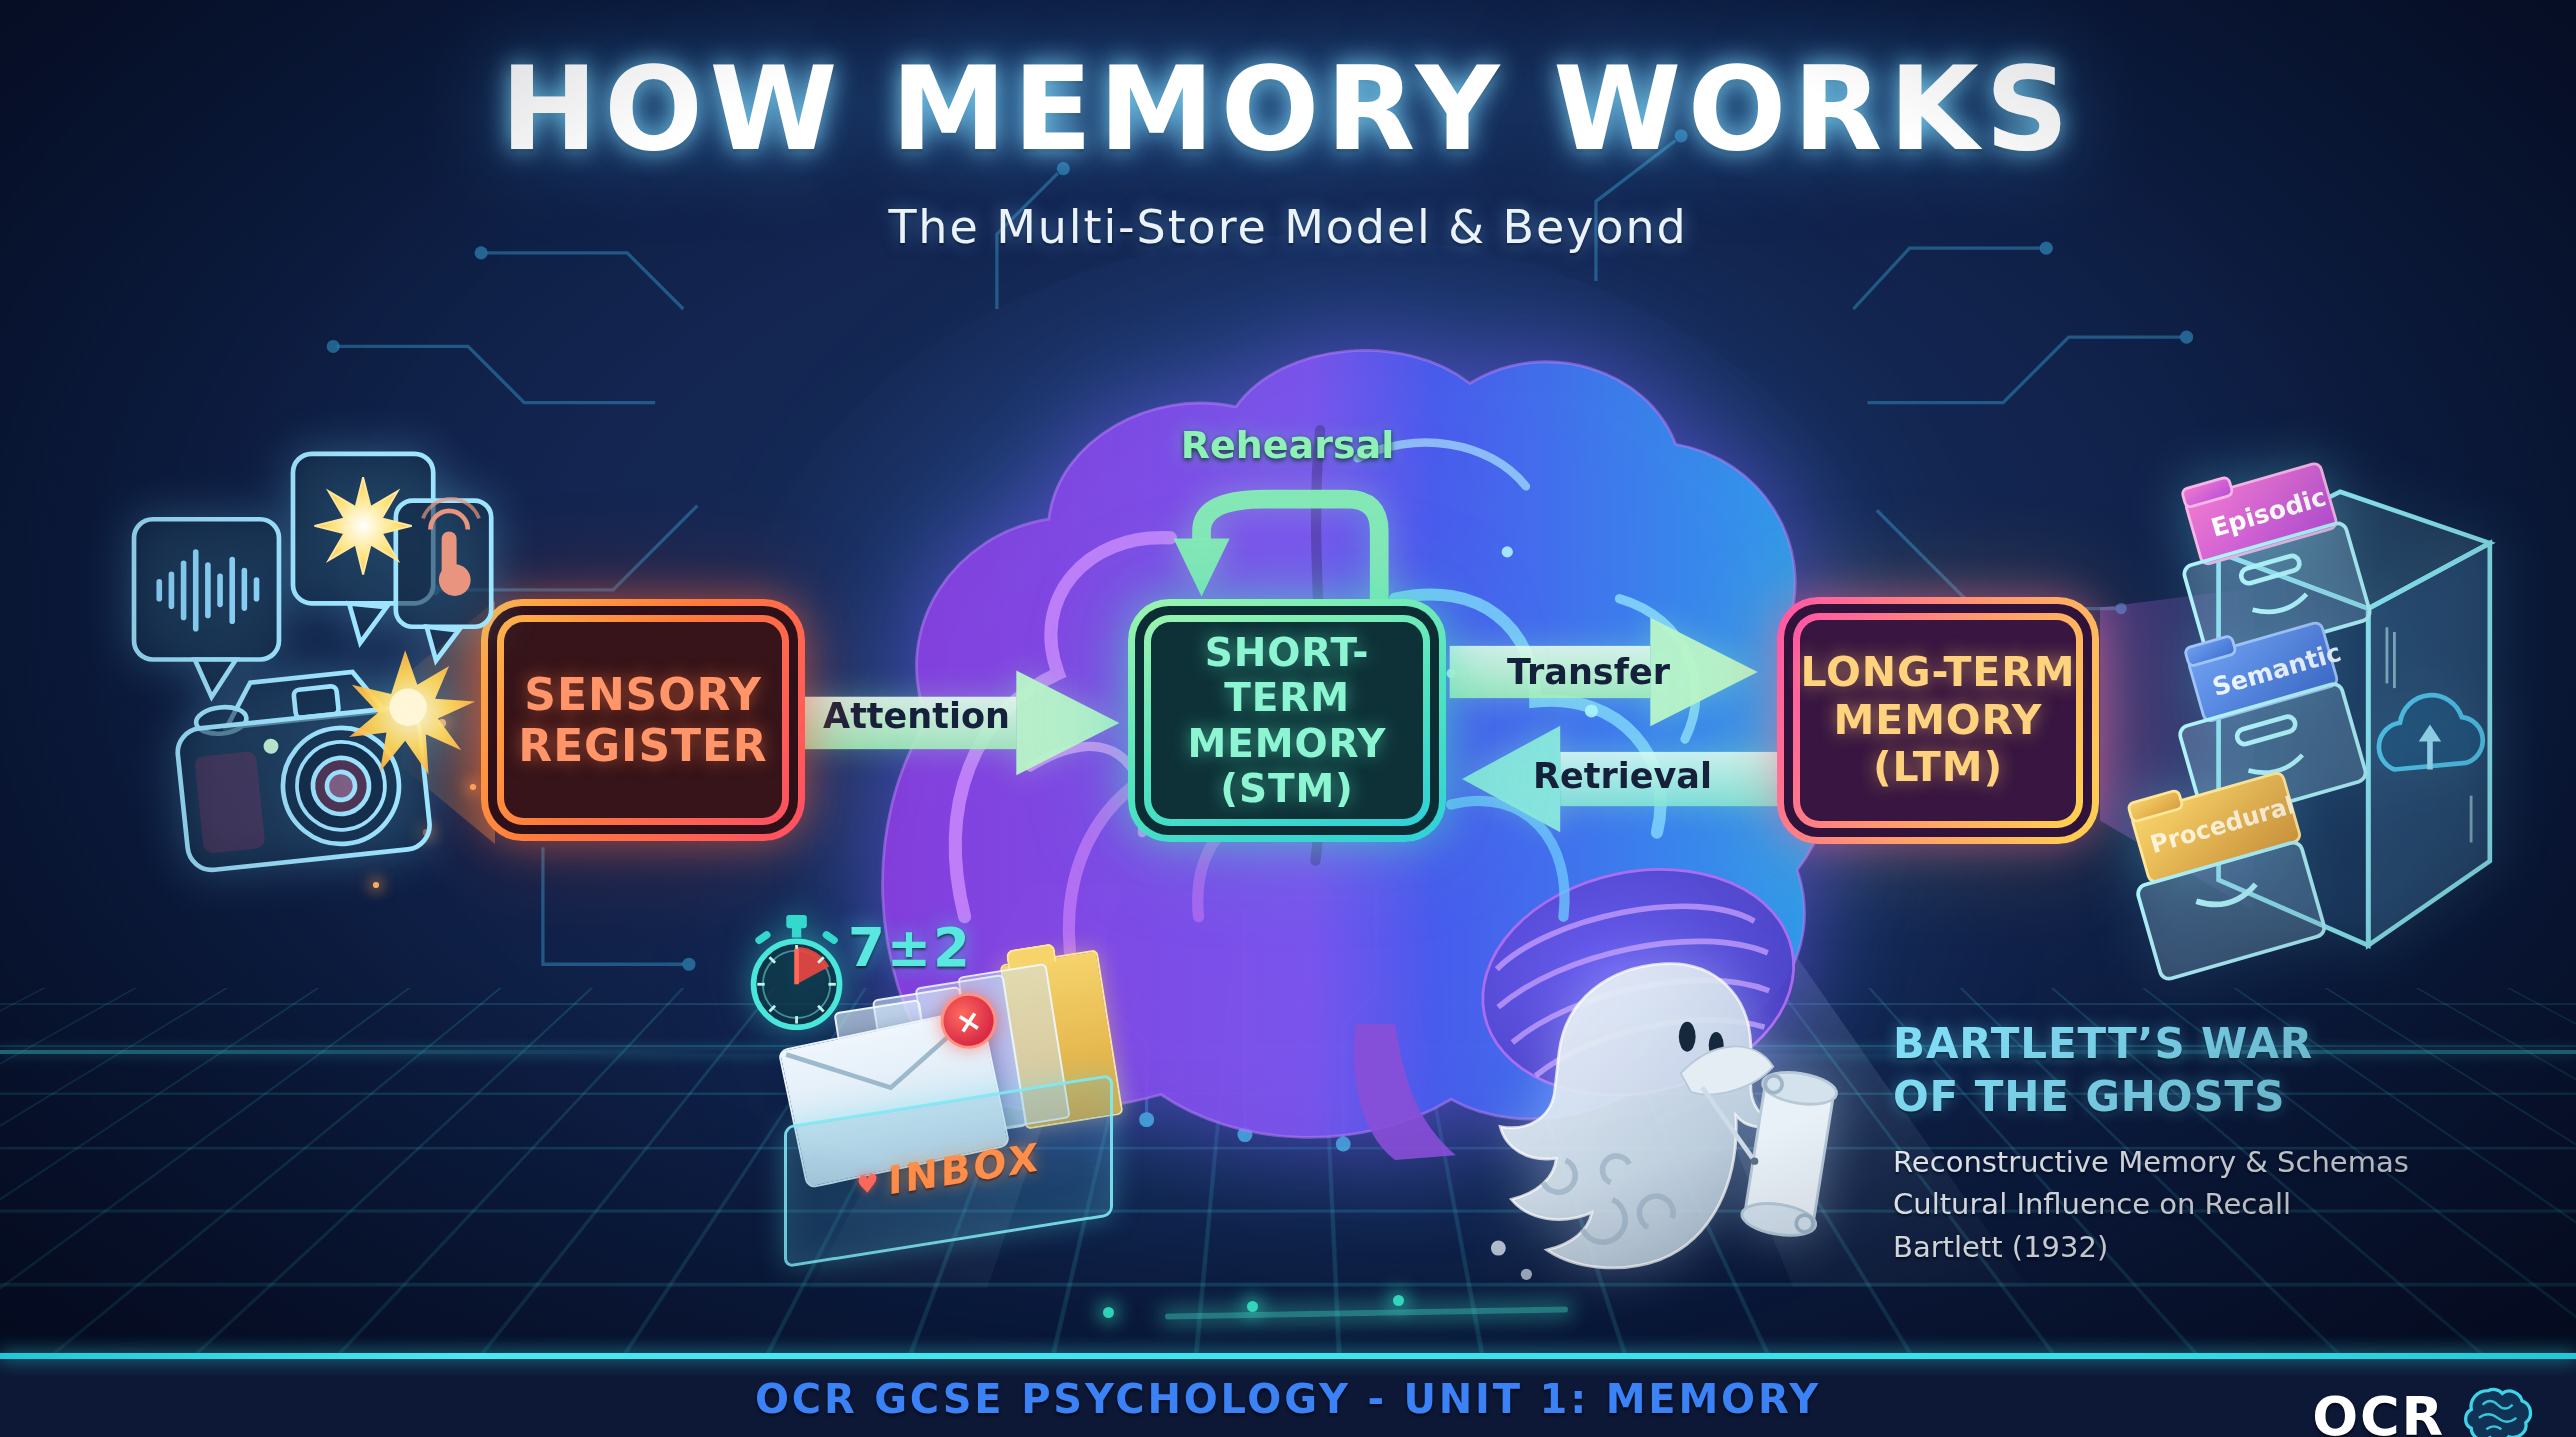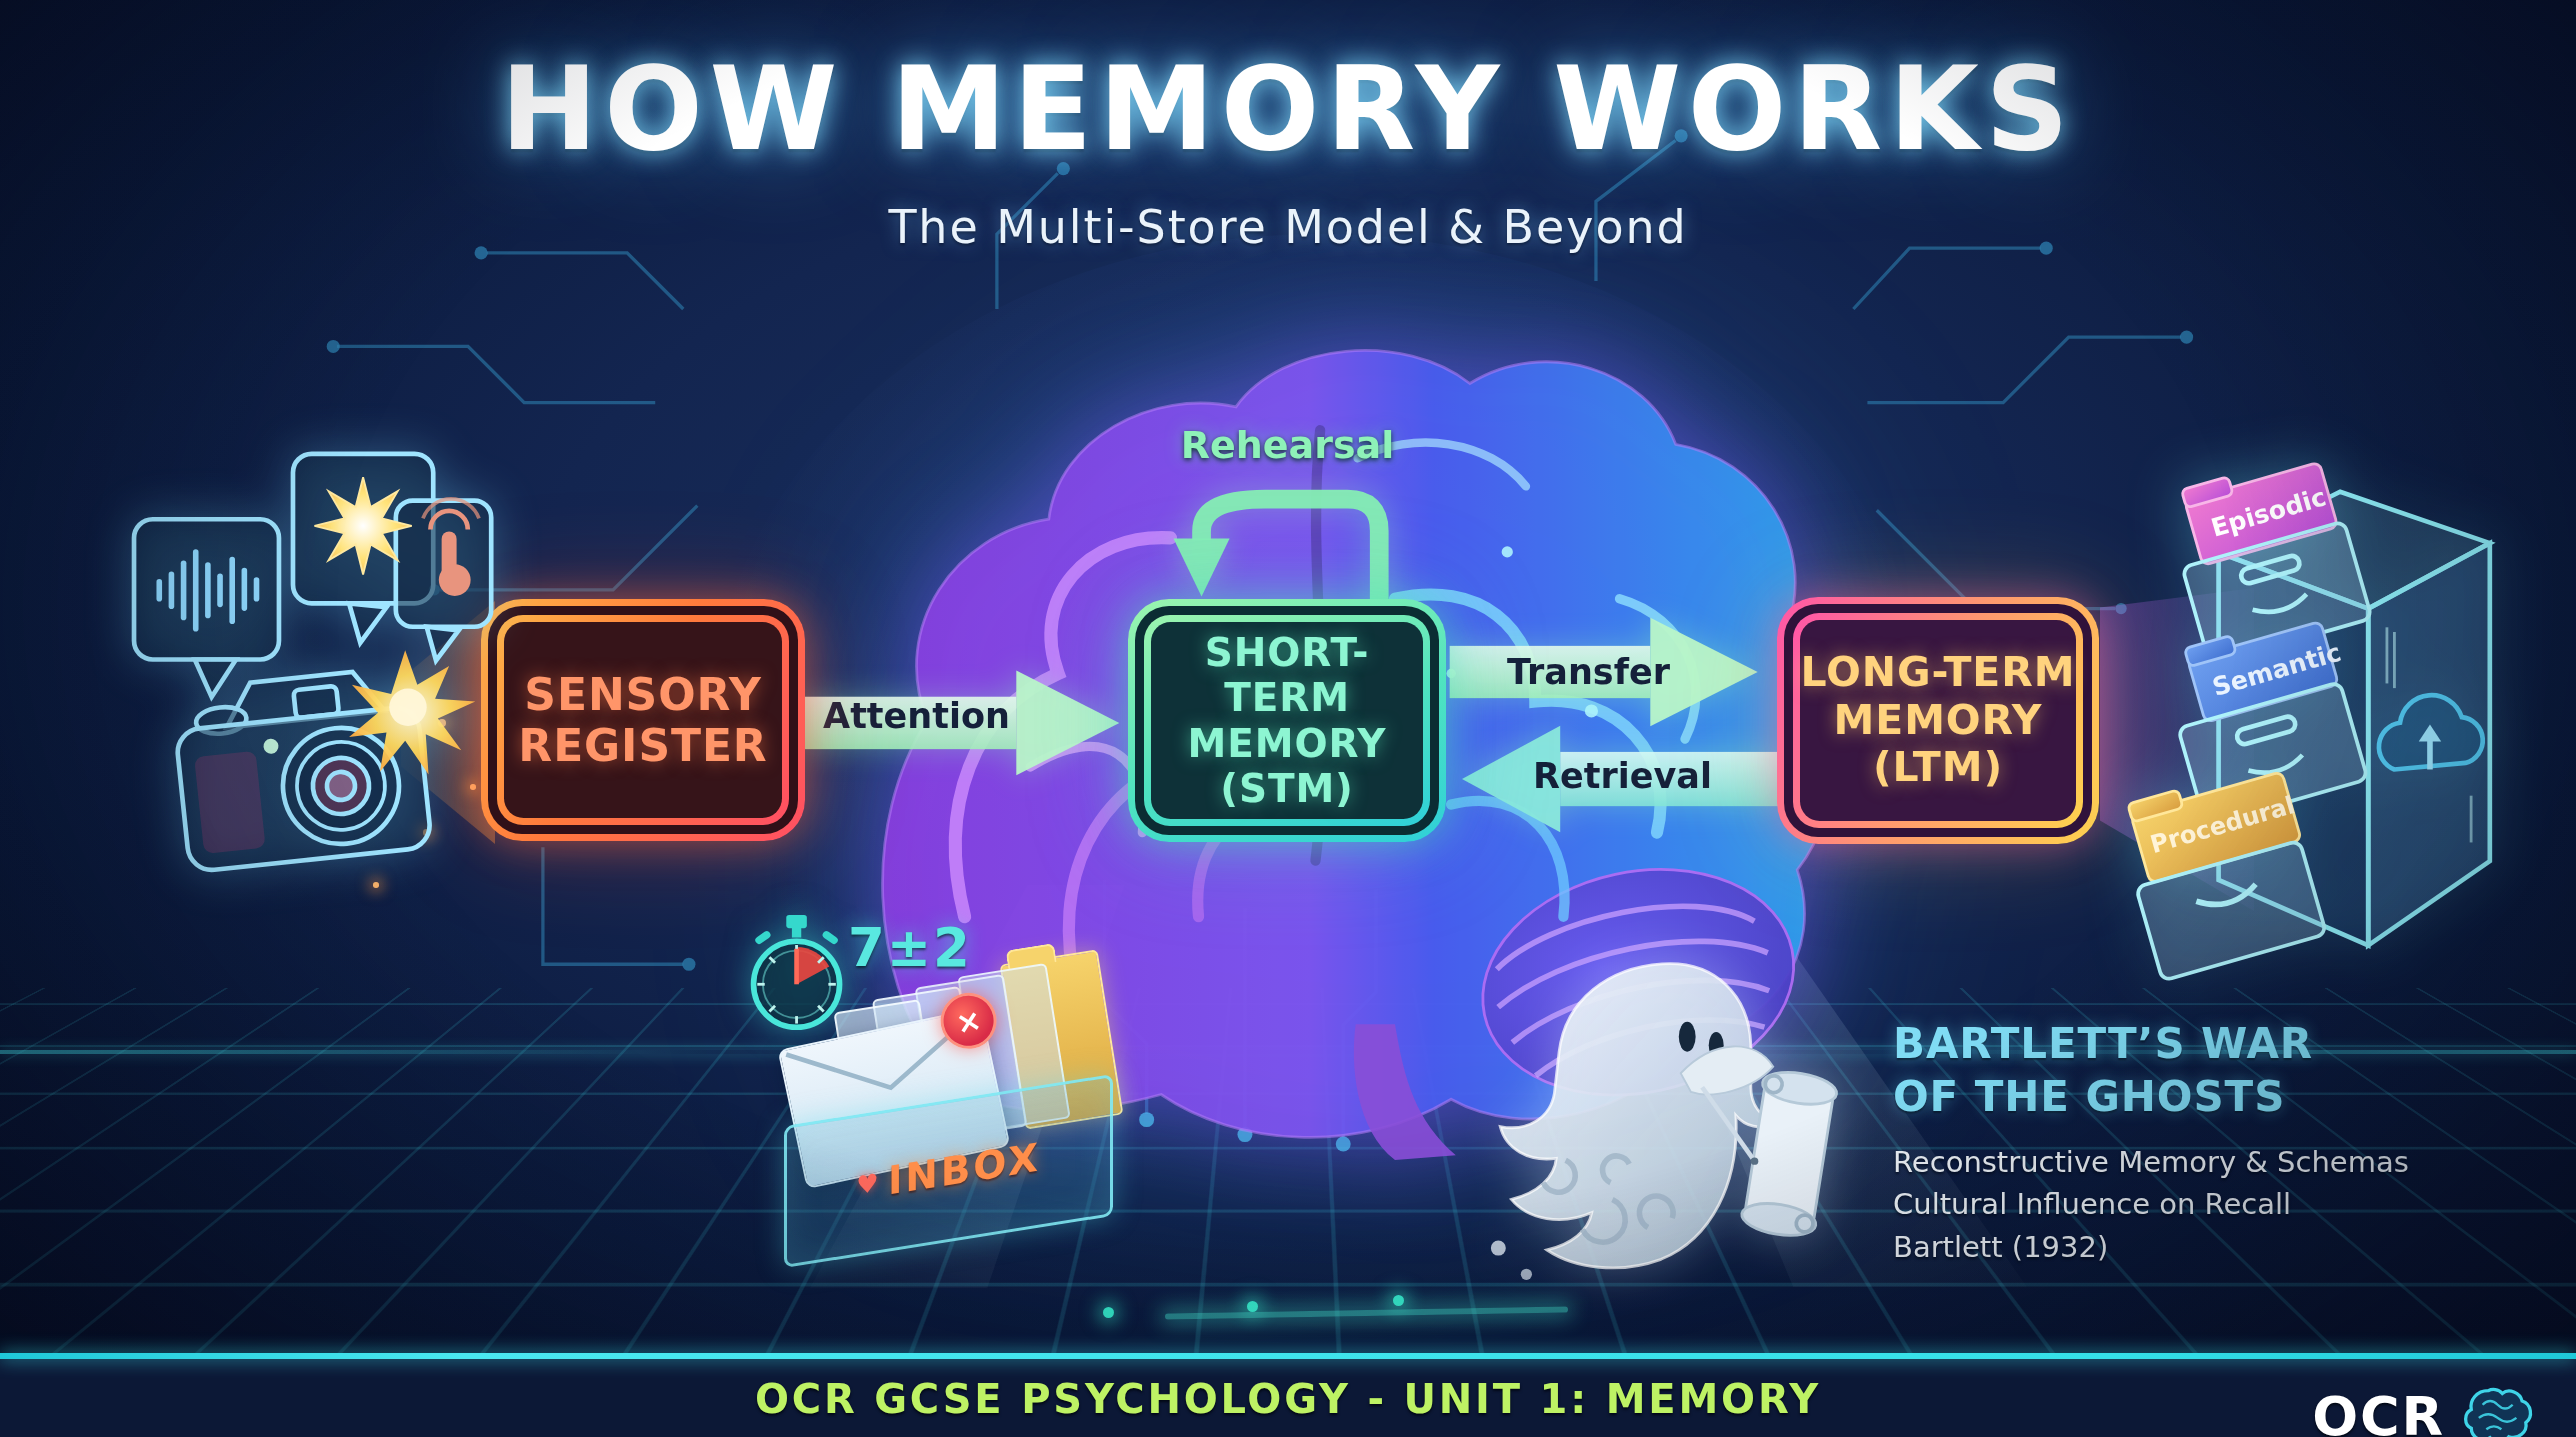--- a/index.html
+++ b/index.html
@@ -138,21 +138,21 @@
   .bartlett-b { font-size:29px; color:#eef3f8; line-height:1.47;
     text-shadow:0 1.9px 2.8px rgba(0,10,25,.8); }
   #bartlett .body-wrap { margin-top:17px; }
 
   
   #footer { left:0; top:1359px; width:2576px; height:79px; background:#0c1836;
     display:flex; align-items:center; justify-content:center; }
   #footer::before { content:""; position:absolute; left:0; top:-5.6px; width:100%; height:5.6px;
     background:linear-gradient(90deg,#1fc8d8,#4ae8f0 18%,#35e0e8 82%,#1fc8d8);
     box-shadow:0 0 17px rgba(60,230,240,.8); }
-  #footer-course { font-size:40px; font-weight:700; letter-spacing:2.8px; color:#bef264;
+  #footer-course { font-size:40px; font-weight:700; letter-spacing:2.8px; color:#3b82f6;
     text-shadow:0 1.9px 2.8px rgba(0,5,15,.9); }
   #footer-logo { position:absolute; right:37px; top:18px; height:79px; display:flex; align-items:center; gap:15px; }
   #footer-logo-text { font-size:54px; font-weight:700; letter-spacing:1.9px; color:#ffffff;
     text-shadow:0 1.9px 2.8px rgba(0,5,15,.9); }
 
   #vignette { left:0; top:0; width:2576px; height:1438px; pointer-events:none;
     background:radial-gradient(ellipse at 50% 42%, transparent 52%, rgba(3,8,22,.5) 100%); }
 </style>
 </head>
 <body>

